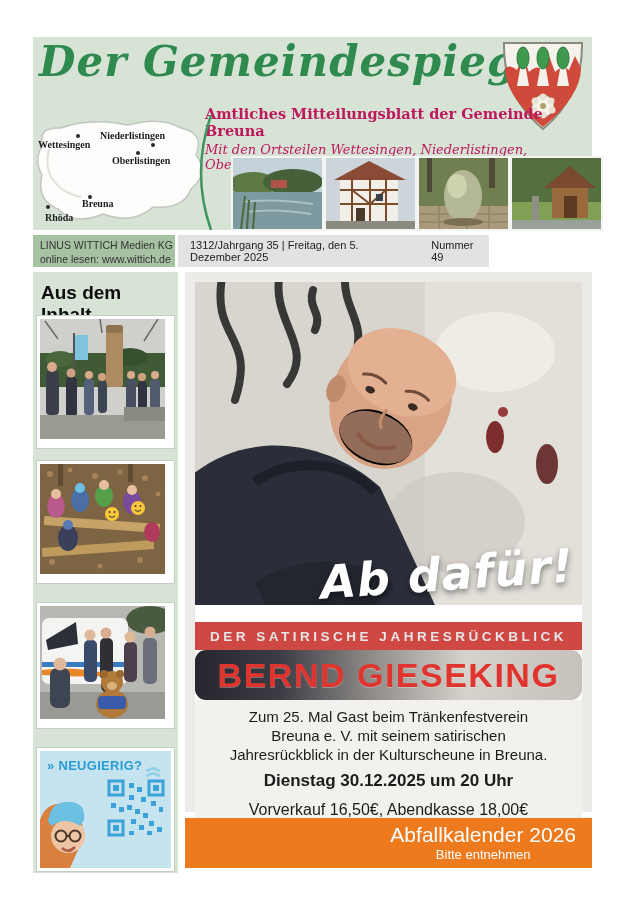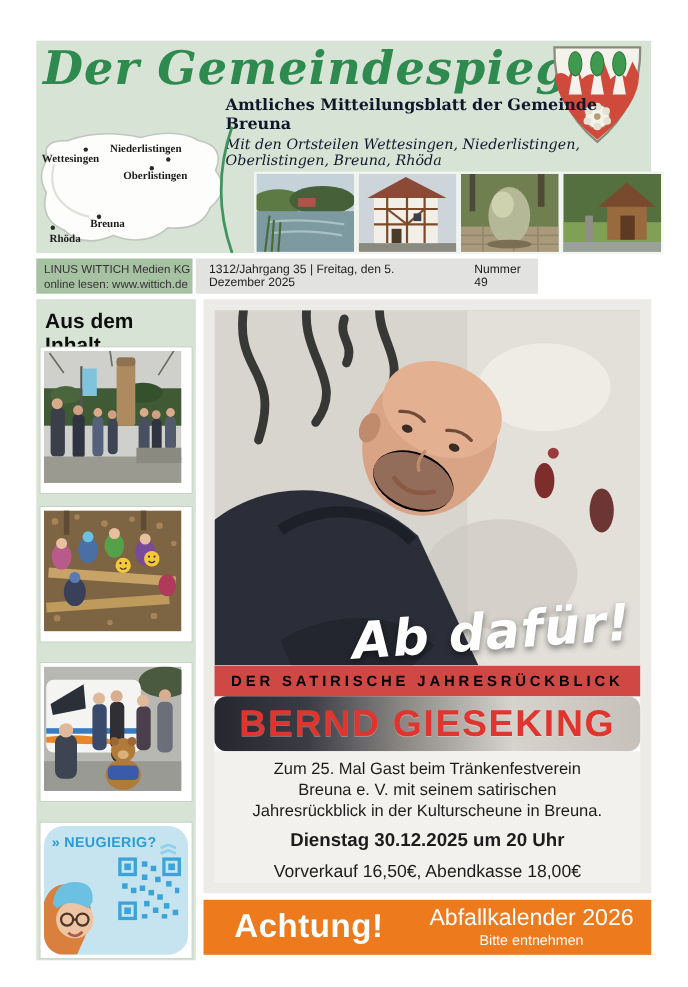--- a/index.html
+++ b/index.html
@@ -4,21 +4,21 @@
 <style>
   html,body{margin:0;padding:0;background:#ffffff;}
   .page{position:relative;width:625px;height:897px;background:#ffffff;overflow:hidden;
         font-family:"Liberation Sans",sans-serif;}
 
   
   .masthead{position:absolute;left:33px;top:37px;width:559px;height:193px;background:#d7e3d5;}
   .mast-title{position:absolute;left:6px;top:0px;font-family:"DejaVu Serif",serif;
         font-style:italic;font-weight:600;font-size:42px;color:#2e8a4e;letter-spacing:1px;white-space:nowrap;}
   .crest{position:absolute;right:5px;top:1px;}
-  .subtitle{position:absolute;left:172px;top:50px;width:385px;color:#0f172a;}
+  .subtitle{position:absolute;left:172px;top:68px;width:385px;color:#be185d;}
   .sub-bold{font-family:"DejaVu Serif",serif;font-weight:bold;font-size:14.5px;}
   .sub-italic{font-family:"DejaVu Serif",serif;font-style:italic;font-size:13px;margin-top:3px;}
   .map{position:absolute;left:0;top:78px;width:185px;height:115px;}
   .map svg{position:absolute;left:0;top:0;}
   .map-label{position:absolute;font-family:"Liberation Serif",serif;font-weight:bold;
         font-size:10px;color:#1c1c1c;white-space:nowrap;}
   .ml0{left:5px;top:24px}.ml1{left:67px;top:15px}.ml2{left:79px;top:40px}
   .ml3{left:49px;top:83px}.ml4{left:12px;top:97px}
   .photostrip{position:absolute;left:200px;top:121px;display:flex;gap:4px;}
   .strip-photo{width:89px;height:71px;background:#fff;outline:2px solid #f2f5f1;}
@@ -32,34 +32,34 @@
   .issuebar .nummer{margin-left:auto;}
 
   
   .sidebar{position:absolute;left:33px;top:272px;width:145px;height:601px;background:#d7e3d5;}
   .sb-heading{position:absolute;left:8px;top:10px;width:129px;font-size:19px;font-weight:bold;
         color:#0e0e0e;border-bottom:6px solid #6d28d9;padding-bottom:5px;}
   .sb-photo{position:absolute;left:4px;width:131px;border:3px solid #fff;background:#fff;
         box-shadow:0 0 0 1px #c4d0c3;}
   .sb1{top:44px;height:126px}.sb2{top:189px;height:116px}.sb3{top:331px;height:119px}
   .sb4{top:476px;height:117px}
-  .ad-box{position:relative;width:131px;height:117px;background:#c5e4ef;overflow:hidden;border-radius:18px;}
+  .ad-box{position:relative;width:131px;height:117px;background:#c5e4ef;overflow:hidden;}
   .ad-headline{position:absolute;left:7px;top:7px;font-size:13px;font-weight:800;
         color:#2b9cd6;letter-spacing:.3px;}
 
   
   .poster{position:absolute;left:185px;top:272px;width:407px;height:540px;background:#ecebe8;}
   .poster-inner{position:absolute;left:10px;top:10px;width:387px;height:520px;background:#fff;}
   .poster-photo{position:relative;width:387px;height:323px;overflow:hidden;background:#d8d5cf;}
   .ab-dafuer{position:absolute;right:8px;bottom:4px;font-family:"DejaVu Sans",sans-serif;
         font-style:italic;font-weight:800;font-size:46px;color:#ffffff;transform:rotate(-4deg);
         text-shadow:0 3px 6px rgba(0,0,0,.45);letter-spacing:1px;white-space:nowrap;}
-  .poster-banner{width:387px;height:28px;background:#d04843;color:#000000;display:flex;
+  .poster-banner{width:387px;height:28px;background:#d04843;color:#e5e5e5;display:flex;
         align-items:center;justify-content:center;font-size:13.5px;font-weight:bold;
-        letter-spacing:3.5px;white-space:nowrap;}
+        letter-spacing:3.5px;white-space:nowrap;margin-top:17px;}
   .poster-artist{width:387px;height:50px;display:flex;align-items:center;justify-content:center;
         background:linear-gradient(90deg,#26262e 0%,#3c3c45 22%,#8d8a86 45%,#d6d2cc 70%,#c6c1ba 100%);
         color:#e0352f;font-size:34px;font-weight:800;letter-spacing:1.5px;white-space:nowrap;
         text-shadow:0 1px 0 rgba(255,255,255,.3);border-radius:11px;}
   .poster-text{width:387px;height:119px;background:#f3f1ed;text-align:center;color:#1c1c1c;
         padding-top:7px;box-sizing:border-box;}
   .pt-body{font-size:15px;line-height:19px;}
   .pt-date{font-size:17px;font-weight:bold;margin-top:7px;}
   .pt-tickets{font-size:16px;margin-top:10px;}
 
@@ -400,20 +400,19 @@
         <div class="pt-body">Zum 25. Mal Gast beim Tränkenfestverein</div>
         <div class="pt-body">Breuna e. V. mit seinem satirischen</div>
         <div class="pt-body">Jahresrückblick in der Kulturscheune in Breuna.</div>
         <div class="pt-date">Dienstag 30.12.2025 um 20 Uhr</div>
         <div class="pt-tickets">Vorverkauf 16,50€, Abendkasse 18,00€</div>
       </div>
     </div>
   </div>
 
   <div class="notice">
-    <div class="notice-attn">Achtung!</div>
     <div class="notice-right">
       <div class="nr-title">Abfallkalender 2026</div>
       <div class="nr-sub">Bitte entnehmen</div>
     </div>
   </div>
 
 </div>
 
 </body></html>

